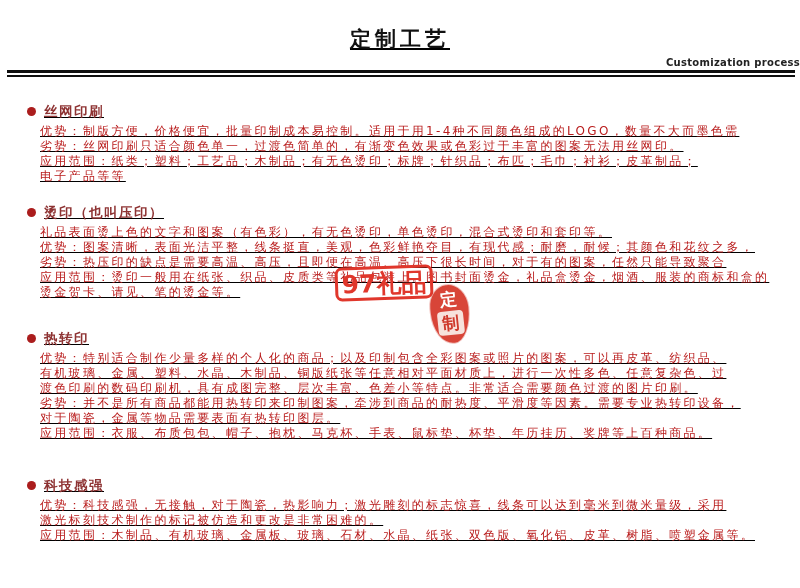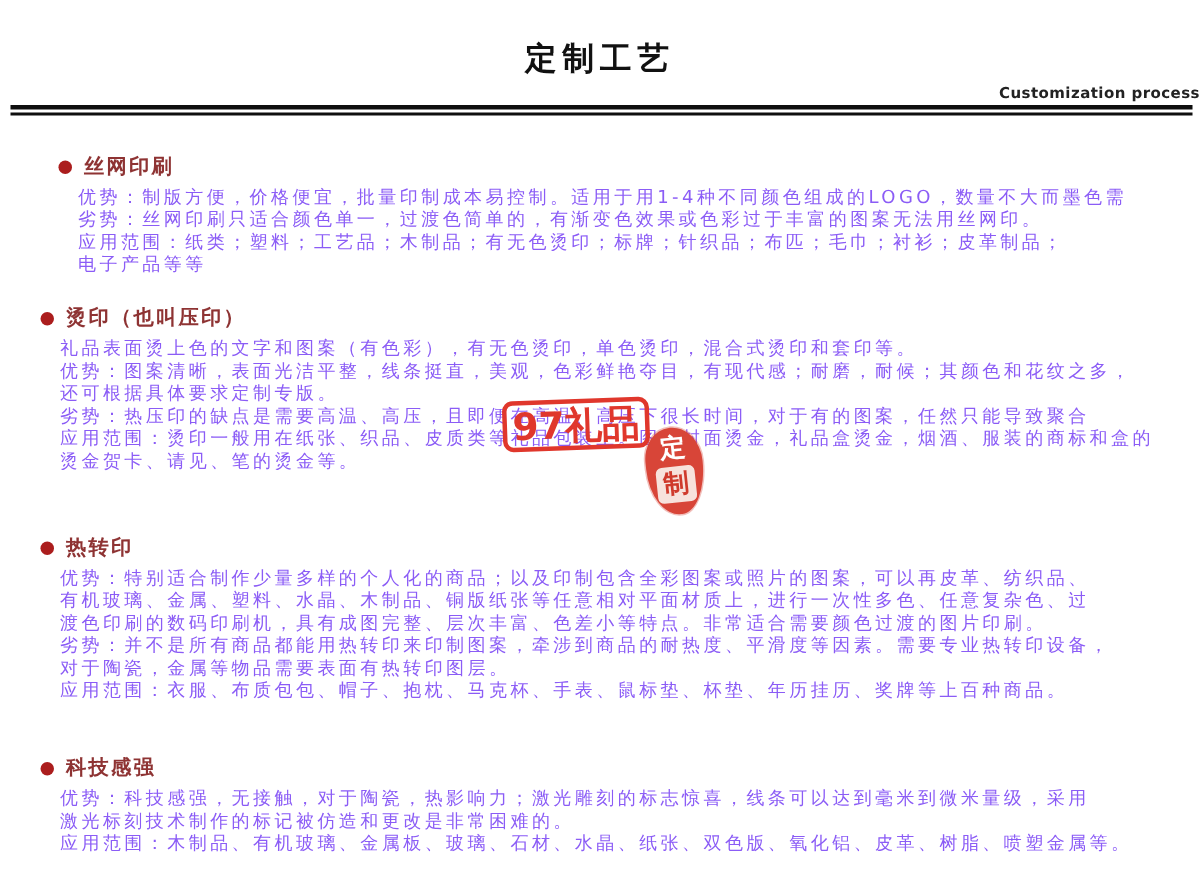--- a/index.html
+++ b/index.html
@@ -7,20 +7,21 @@
     padding: 0;
     background: #ffffff;
     font-family: "DejaVu Sans", "Liberation Sans", sans-serif;
   }
   .page {
     position: relative;
     width: 800px;
     height: 588px;
     background: #ffffff;
     overflow: hidden;
+    text-decoration: underline;
   }
   
   .header {
     position: relative;
     padding-top: 27px;
     height: 39px;
   }
   .page-title {
     text-align: center;
     font-size: 21px;
@@ -68,26 +69,26 @@
     line-height: 15px;
   }
   .sec-body {
     padding-left: 40px;
     margin-top: 5px;
   }
   .body-line {
     font-size: 12px;
     line-height: 15px;
     letter-spacing: 2.3px;
-    color: #8b5cf6;
+    color: #b91c1c;
     white-space: nowrap;
   }
-  .mt-s1 { margin-top: 27px; margin-left: 12px; }
+  .mt-s1 { margin-top: 27px; }
   .mt-s2 { margin-top: 21px; }
-  .mt-s3 { margin-top: 43px; }
+  .mt-s3 { margin-top: 31px; }
   .mt-s4 { margin-top: 37px; }
   
   .watermark-box {
     position: absolute;
     left: 335px;
     top: 266px;
     width: 92px;
     height: 28px;
     border: 3px solid #e0372c;
     border-radius: 7px;
@@ -171,21 +172,20 @@
   </div>
 
   <div class="section mt-s2">
     <div class="sec-head">
       <span class="bullet"></span>
       <span class="sec-title">烫印（也叫压印）</span>
     </div>
     <div class="sec-body">
           <div class="body-line">礼品表面烫上色的文字和图案（有色彩），有无色烫印，单色烫印，混合式烫印和套印等。</div>
           <div class="body-line">优势：图案清晰，表面光洁平整，线条挺直，美观，色彩鲜艳夺目，有现代感；耐磨，耐候；其颜色和花纹之多，</div>
-          <div class="body-line">还可根据具体要求定制专版。</div>
           <div class="body-line">劣势：热压印的缺点是需要高温、高压，且即便在高温、高压下很长时间，对于有的图案，任然只能导致聚合</div>
           <div class="body-line">应用范围：烫印一般用在纸张、织品、皮质类等礼品包装上。图书封面烫金，礼品盒烫金，烟酒、服装的商标和盒的</div>
           <div class="body-line">烫金贺卡、请见、笔的烫金等。</div>
         </div>
   </div>
 
   <div class="section mt-s3">
     <div class="sec-head">
       <span class="bullet"></span>
       <span class="sec-title">热转印</span>

